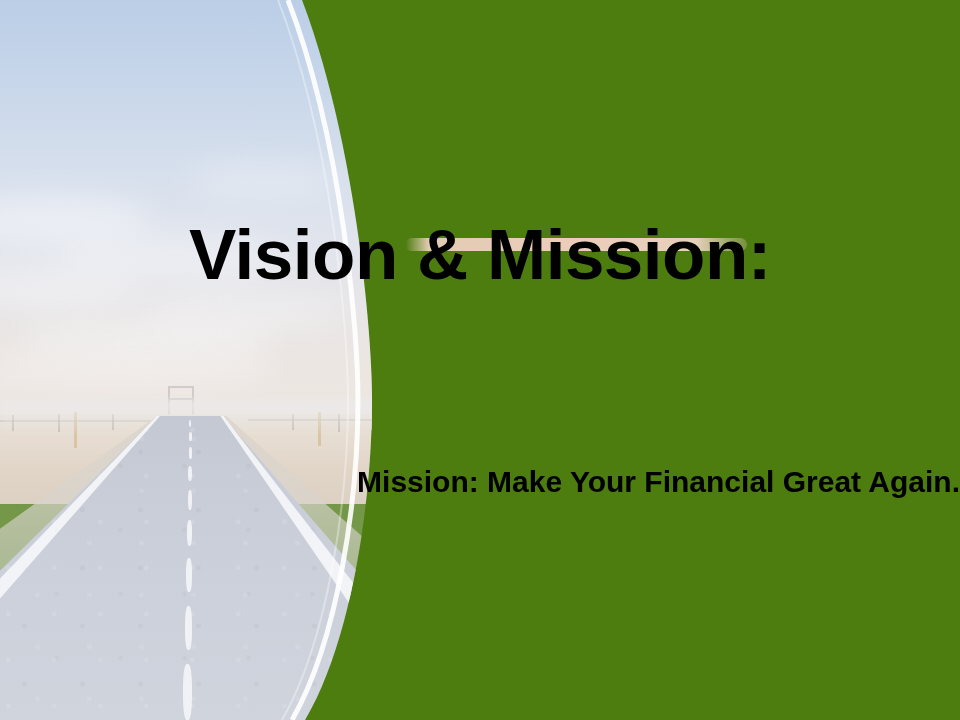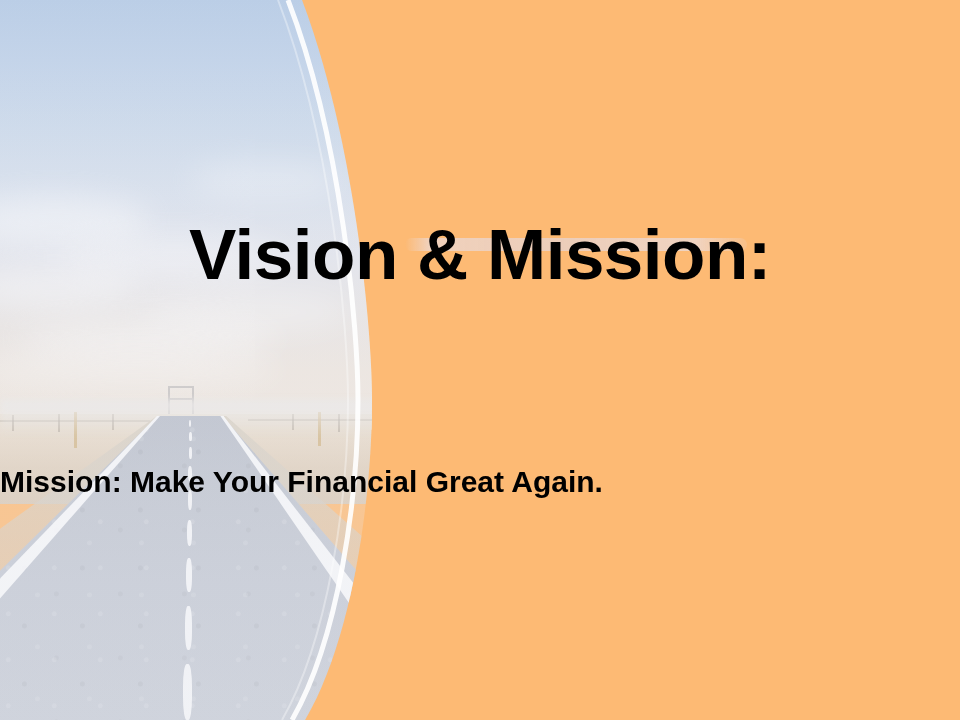--- a/index.html
+++ b/index.html
@@ -10,21 +10,21 @@
     width: 960px;
     height: 720px;
     overflow: hidden;
     font-family: "Liberation Sans", sans-serif;
   }
 
   #slide {
     position: relative;
     width: 960px;
     height: 720px;
-    background: #fdba74;
+    background: #4d7c0f;
     overflow: hidden;
   }
 
   
   .photo-panel {
     position: absolute;
     left: 0;
     top: 0;
     width: 380px;
     height: 720px;
@@ -225,21 +225,21 @@
     font-weight: bold;
     color: #000000;
     line-height: 1.2;
     white-space: nowrap;
   }
   .line-mission {
     position: absolute;
     left: 0;
     top: 464px;
     width: 960px;
-    text-align: left;
+    text-align: right;
     font-size: 30px;
     font-weight: bold;
     color: #000000;
     line-height: 1.2;
     white-space: nowrap;
   }
 </style>
 </head>
 <body>
 

